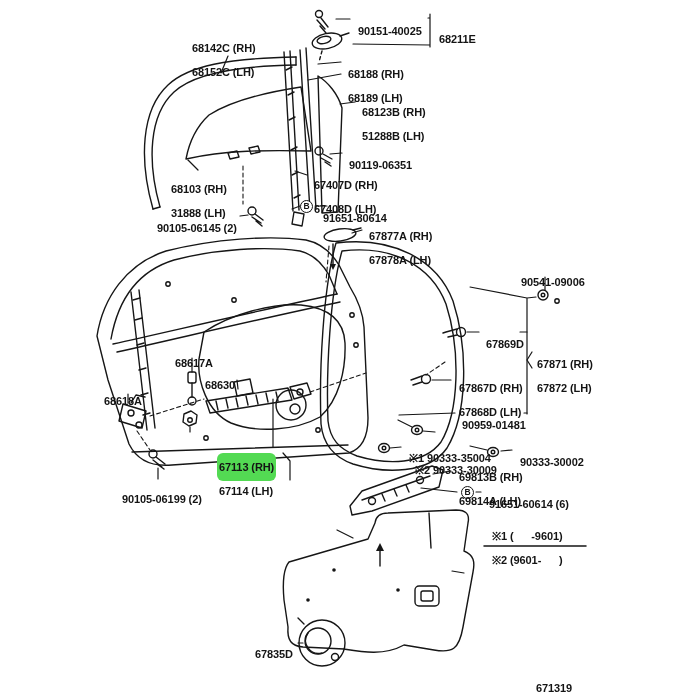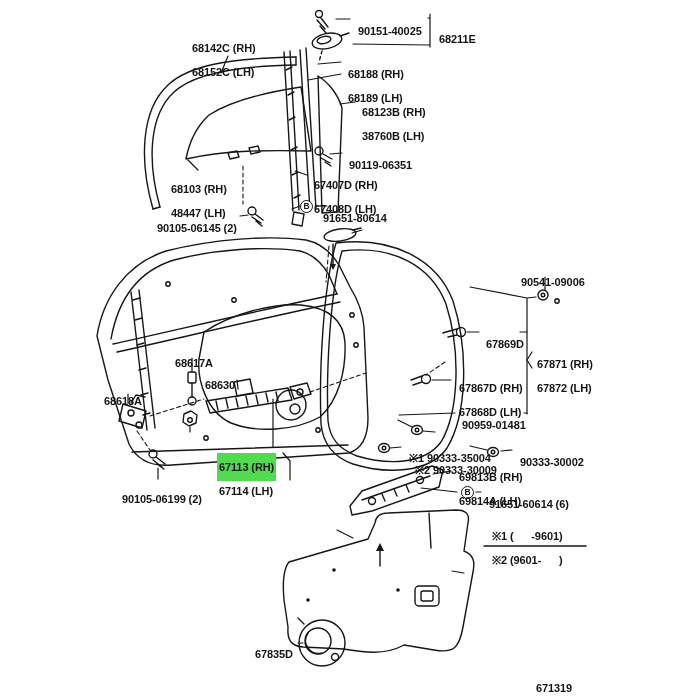--- a/index.html
+++ b/index.html
@@ -1,21 +1,21 @@
 <!DOCTYPE html>
 <html><head>
 <meta charset="utf-8">
 <style>
   html,body{margin:0;padding:0;background:#ffffff;}
   #stage{position:relative;width:700px;height:700px;background:#ffffff;overflow:hidden;
          font-family:"Liberation Sans",sans-serif;}
   #art{position:absolute;left:0;top:0;}
   .lbl{position:absolute;font:bold 11px/12px "Liberation Sans",sans-serif;color:#141414;
        white-space:pre;letter-spacing:-0.1px;}
-  .hl{background:#53da53;padding:8px 2px;margin-left:-2px;}
+  .hl{background:#53da53;padding:8px 2px;margin-left:-2px;border-radius:6px;}
   .bcircle{position:absolute;width:13px;height:13px;border:1.5px solid #161616;border-radius:50%;
            box-sizing:border-box;font:bold 8.5px/10px "Liberation Sans",sans-serif;text-align:center;
            color:#161616;background:#fff;}
   .note{font:bold 11px/12px "Liberation Sans",sans-serif;text-align:right;}
 </style>
 </head>
 <body>
 
 <div id="stage">
 
@@ -214,38 +214,42 @@
 </div>
 <div class="lbl" style="left:433px;top:21px">
   <span>68211E</span>
 </div>
 <div class="lbl" style="left:342px;top:56px">
   <span>68188 (RH)</span><br>
   <span>68189 (LH)</span>
 </div>
 <div class="lbl" style="left:356px;top:94px">
   <span>68123B (RH)</span><br>
-  <span>38760B (LH)</span>
+  <span>51288B (LH)</span>
 </div>
 <div class="lbl" style="left:343px;top:147px">
   <span>90119-06351</span>
 </div>
 <div class="lbl" style="left:308px;top:167px">
   <span>67407D (RH)</span><br>
   <span>67408D (LH)</span>
 </div>
 <div class="lbl" style="left:165px;top:171px">
   <span>68103 (RH)</span><br>
-  <span>48447 (LH)</span>
+  <span>31888 (LH)</span>
 </div>
 <div class="lbl" style="left:317px;top:200px">
   <span>91651-80614</span>
 </div>
 <div class="lbl" style="left:151px;top:210px">
   <span>90105-06145 (2)</span>
+</div>
+<div class="lbl" style="left:363px;top:218px">
+  <span>67877A (RH)</span><br>
+  <span>67878A (LH)</span>
 </div>
 <div class="lbl" style="left:515px;top:264px">
   <span>90541-09006</span>
 </div>
 <div class="lbl" style="left:480px;top:326px">
   <span>67869D</span>
 </div>
 <div class="lbl" style="left:531px;top:346px">
   <span>67871 (RH)</span><br>
   <span>67872 (LH)</span>

